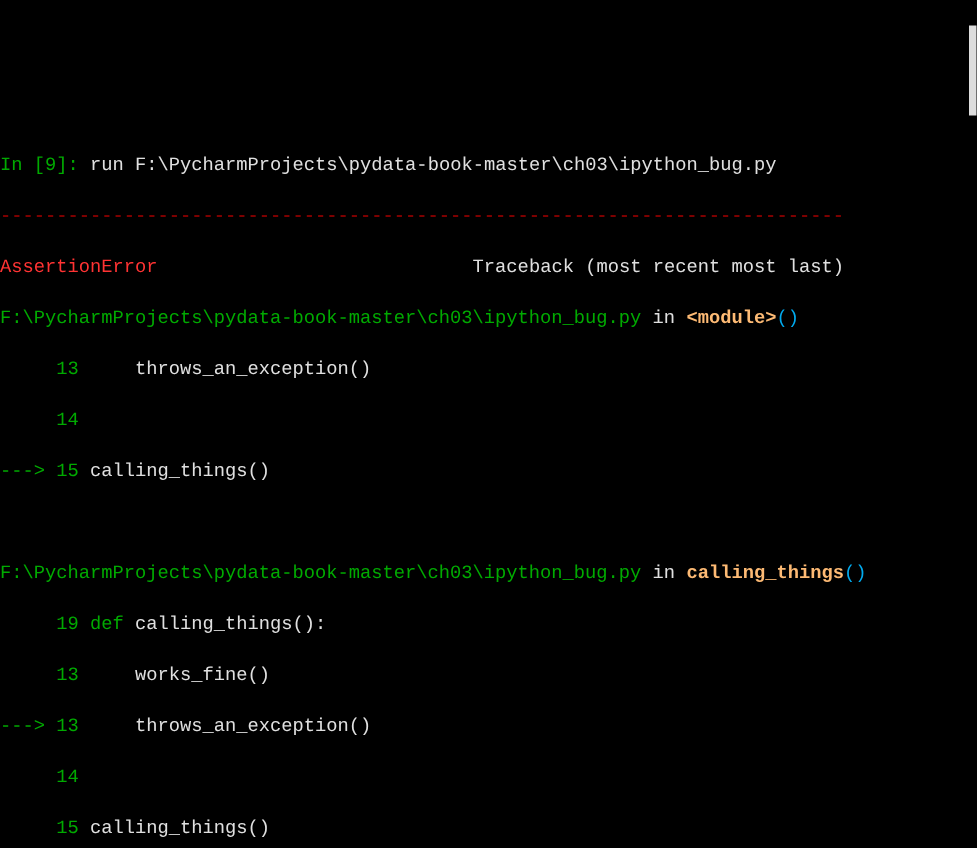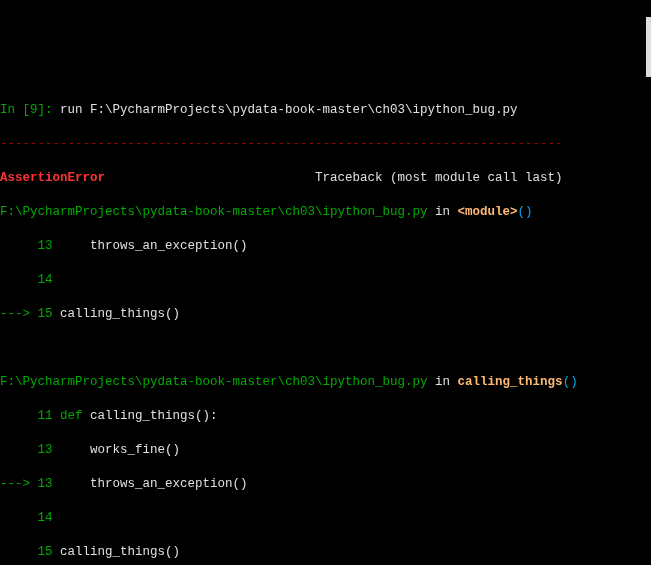--- a/index.html
+++ b/index.html
@@ -11,43 +11,43 @@
     line-height: 17px;
     color: #c0c0c0;
     width: 651px;
     height: 565px;
     overflow: hidden;
     white-space: pre;
   }
   .row { display: block; }
   .green-b { color: #00aa00; font-weight: normal; }
   .white   { color: #e0e0e0; margin-top: 42px; }
-  .red-b   { color: #ff3333; font-weight: bold; text-align: center; }
+  .red-b   { color: #ff3333; font-weight: normal; text-align: center; }
   .cyan-b  { color: #fdba74; font-weight: bold; }
   .cyan    { color: #00aaee; }
   .sep     { color: #aa0000; }
   .scroll  { position:absolute; right:0; top:17px; width:5px; height:60px; background:#ddd;}
 </style>
 </head>
 <body>
 
 
 
 <div class="scroll"></div>
 
 <span class="row"><span class="green-b">In [</span><span class="green-b">9</span><span class="green-b">]: </span><span class="white">run F:\PycharmProjects\pydata-book-master\ch03\ipython_bug.py</span></span>
 <span class="row sep">---------------------------------------------------------------------------</span>
-<span class="row"><span class="red-b">AssertionError</span><span class="white">                            </span><span class="white">Traceback (most module call last)</span></span>
+<span class="row"><span class="red-b">AssertionError</span><span class="white">                            </span><span class="white">Traceback (most recent most last)</span></span>
 <span class="row"><span class="green-b">F:\PycharmProjects\pydata-book-master\ch03\ipython_bug.py</span><span class="white"> in </span><span class="cyan-b">&lt;module&gt;</span><span class="cyan">()</span></span>
 <span class="row"><span class="green-b">     13 </span><span class="white">    throws_an_exception()</span></span>
 <span class="row"><span class="green-b">     14</span></span>
 <span class="row"><span class="green-b">---&gt; </span><span class="green-b">15 </span><span class="white">calling_things()</span></span>
 <span class="row"> </span>
 <span class="row"><span class="green-b">F:\PycharmProjects\pydata-book-master\ch03\ipython_bug.py</span><span class="white"> in </span><span class="cyan-b">calling_things</span><span class="cyan">()</span></span>
-<span class="row"><span class="green-b">     11 </span><span class="green-b">def </span><span class="white">calling_things():</span></span>
+<span class="row"><span class="green-b">     19 </span><span class="green-b">def </span><span class="white">calling_things():</span></span>
 <span class="row"><span class="green-b">     13 </span><span class="white">    works_fine()</span></span>
 <span class="row"><span class="green-b">---&gt; </span><span class="green-b">13 </span><span class="white">    throws_an_exception()</span></span>
 <span class="row"><span class="green-b">     14</span></span>
 <span class="row"><span class="green-b">     15 </span><span class="white">calling_things()</span></span>
 
 
 
 
 
 

